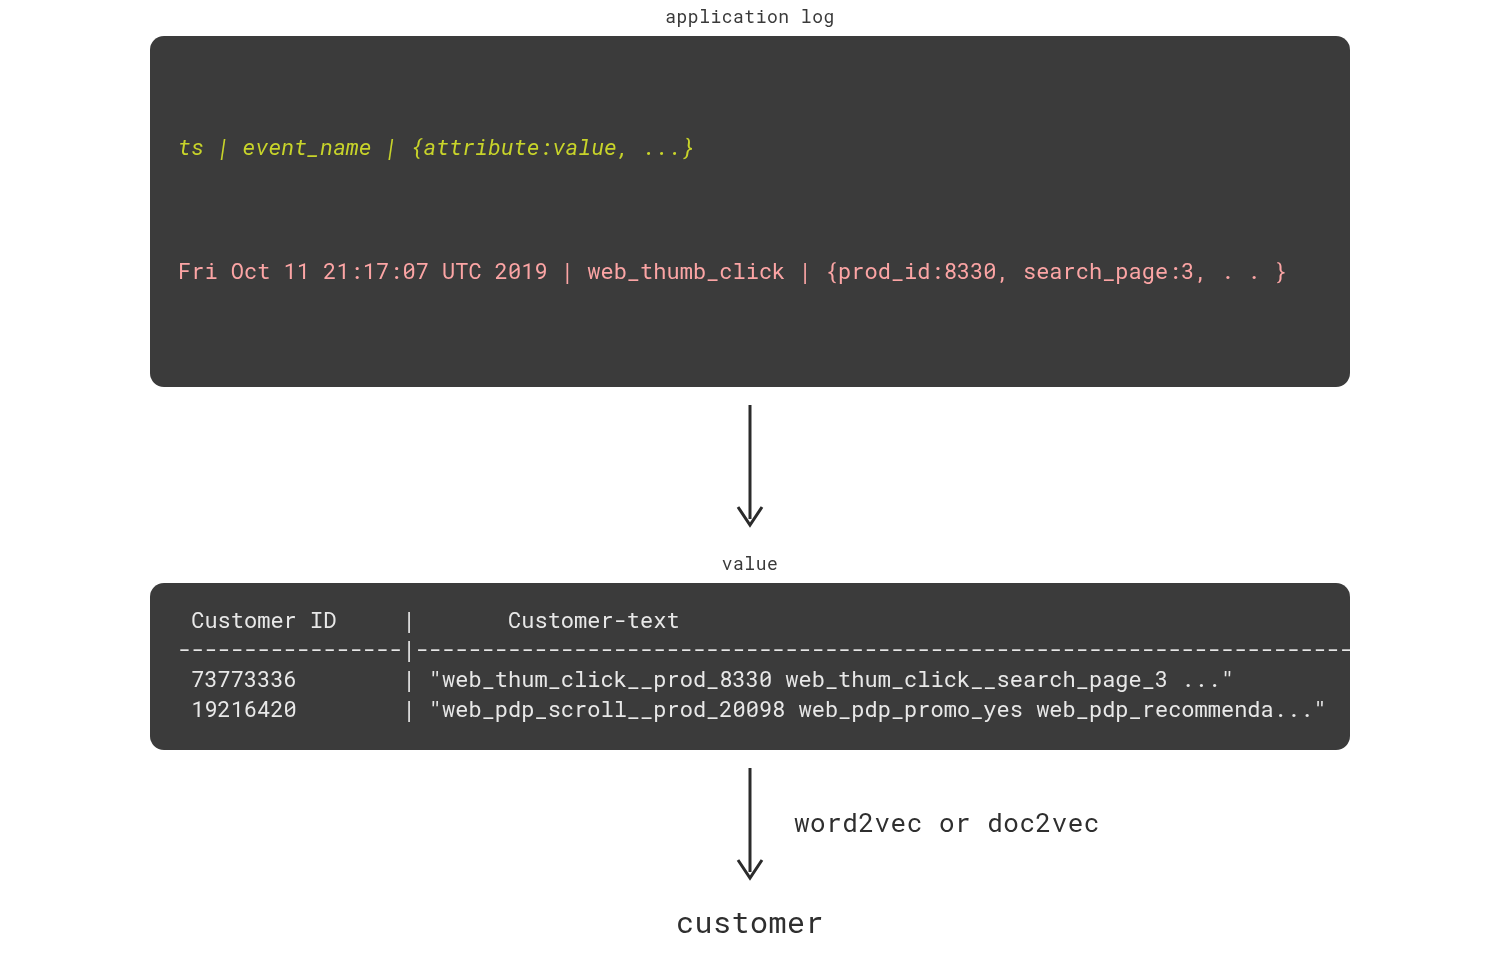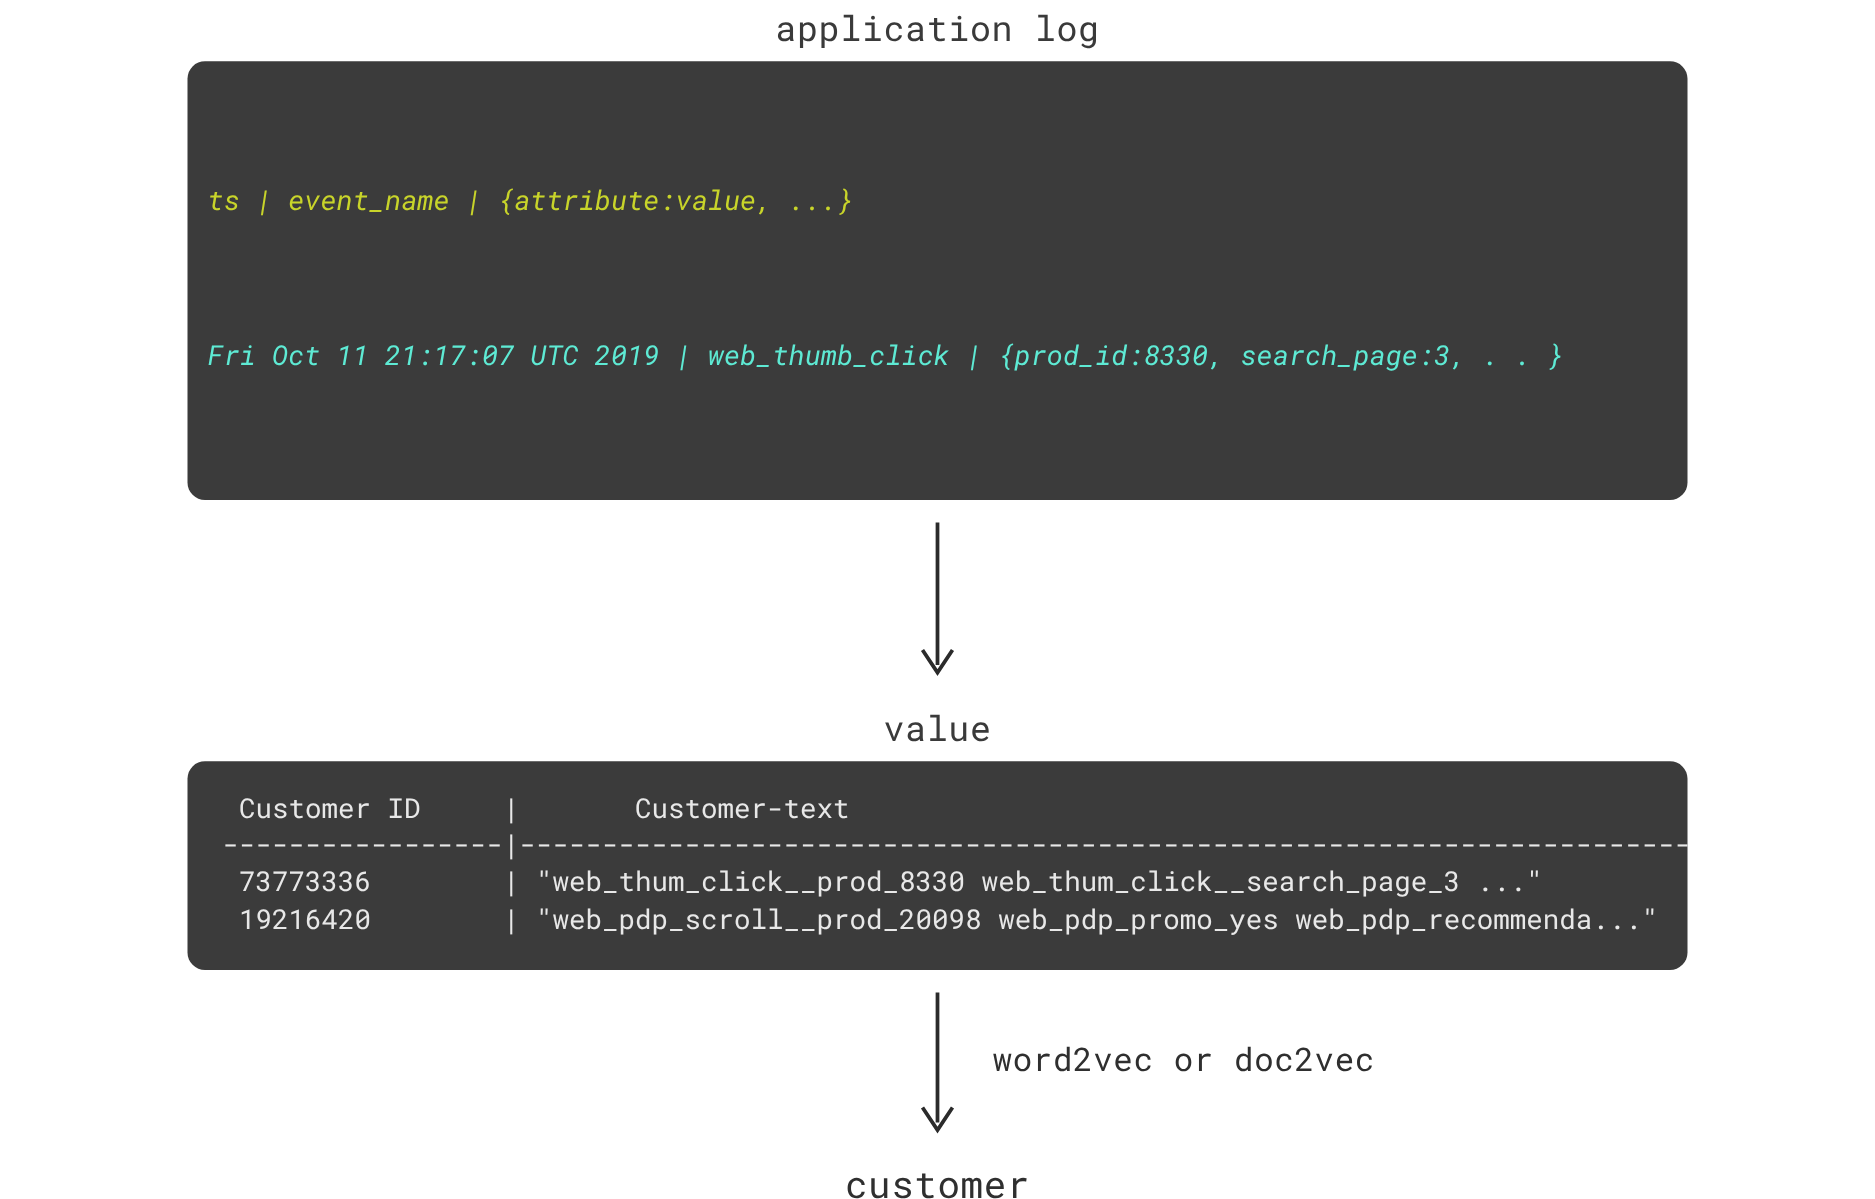--- a/index.html
+++ b/index.html
@@ -13,55 +13,54 @@
   .canvas {
     width: 1500px;
     min-height: 959px;
     margin: 0 auto;
     padding: 0 40px 30px 40px;
     display: flex;
     flex-direction: column;
     align-items: center;
   }
   .section-title {
-    font-size: 28px;
+    font-size: 18px;
     color: #3a3a3a;
     text-align: center;
     margin: 4px 0 8px 0;
     letter-spacing: 0.5px;
   }
   .final-title {
     font-size: 30px;
     color: #2f2f2f;
     text-align: center;
     line-height: 1.3;
     margin-top: 2px;
     letter-spacing: 0.5px;
   }
   .code-box {
     width: 1200px;
     background: #3b3b3b;
     border-radius: 14px;
-    padding: 26px 28px 30px 16px;
+    padding: 26px 28px 30px 28px;
     color: #e8e8e8;
     font-size: 22px;
     line-height: 1.55;
     white-space: pre;
     overflow: hidden;
   }
   .schema-line {
     color: #c8d42a;
     font-style: italic;
     margin-bottom: 22px;
     display: block;
   }
   .log-line {
     display: block;
-    color: #5eead4;
-    font-style: italic;
+    color: #fca5a5;
   }
   .corpus-box {
     width: 1200px;
     background: #3b3b3b;
     border-radius: 14px;
     padding: 22px 28px 26px 28px;
     color: #e8e8e8;
     font-size: 22px;
     line-height: 1.35;
     white-space: pre;

